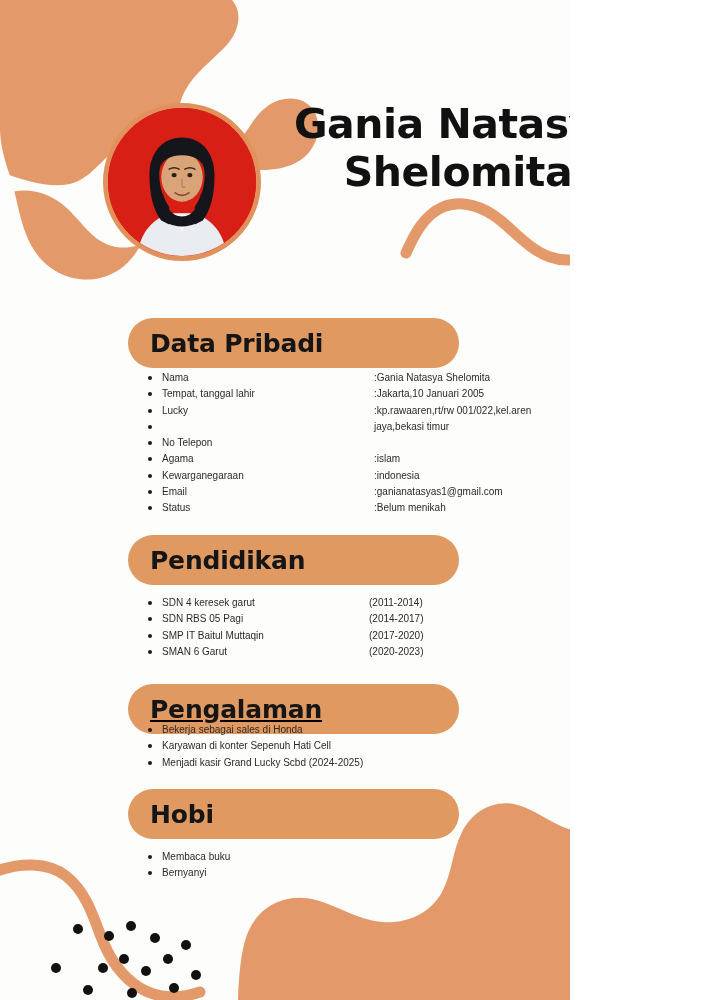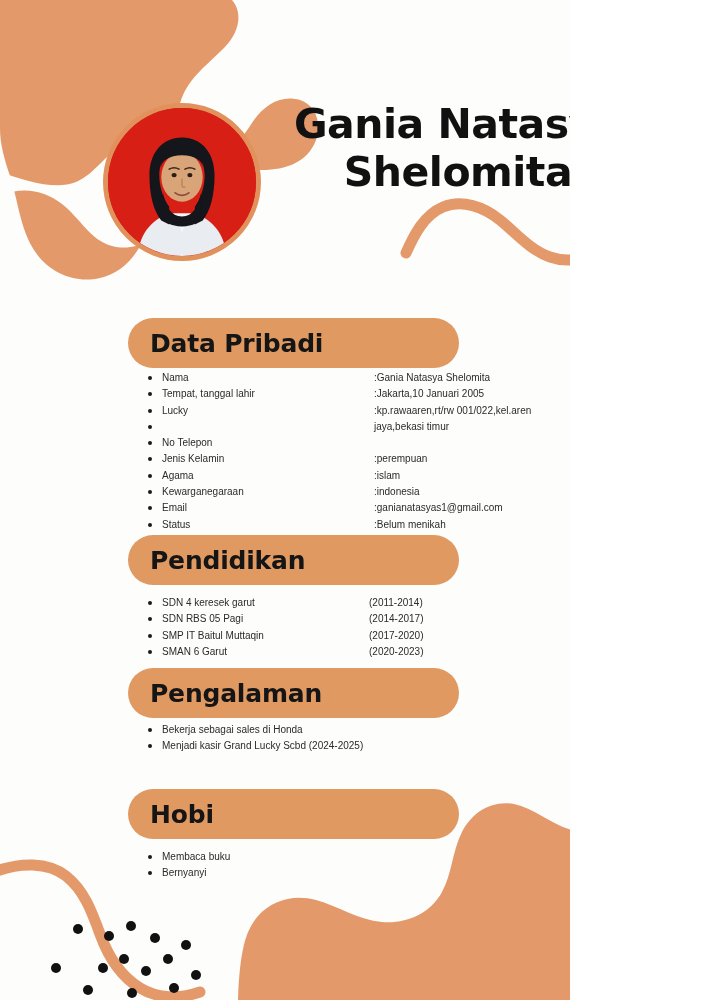--- a/index.html
+++ b/index.html
@@ -260,26 +260,20 @@
             <span class="pd-value">jaya,bekasi timur</span>
           </div>
         </li>
       <li class="pd-item">
           <div class="pd-row">
             <span class="pd-label">No Telepon</span>
           </div>
         </li>
       <li class="pd-item">
           <div class="pd-row">
-            <span class="pd-label">Jenis Kelamin</span>
-            <span class="pd-value">:perempuan</span>
-          </div>
-        </li>
-      <li class="pd-item">
-          <div class="pd-row">
             <span class="pd-label">Agama</span>
             <span class="pd-value">:islam</span>
           </div>
         </li>
       <li class="pd-item">
           <div class="pd-row">
             <span class="pd-label">Kewarganegaraan</span>
             <span class="pd-value">:indonesia</span>
           </div>
         </li>
@@ -323,26 +317,27 @@
         </li>
       <li>
           <div class="edu-row">
             <span class="edu-school">SMAN 6 Garut</span>
             <span class="edu-year">(2020-2023)</span>
           </div>
         </li>
     </ul>
   </div>
 
-  <div class="section-bar" style="top:668px;">
+  <div class="section-bar" style="top:684px;text-decoration:underline;">
     <span class="title">Pengalaman</span>
   </div>
   <div class="content" style="left:140px; top:722px; width:330px;">
     <ul class="bul">
       <li>Bekerja sebagai sales di Honda</li>
+      <li>Karyawan di konter Sepenuh Hati Cell</li>
       <li>Menjadi kasir Grand Lucky Scbd (2024-2025)</li>
     </ul>
   </div>
 
   <div class="section-bar" style="top:789px;">
     <span class="title">Hobi</span>
   </div>
   <div class="content" style="left:140px; top:849px; width:330px;">
     <ul class="bul">
       <li>Membaca buku</li>

